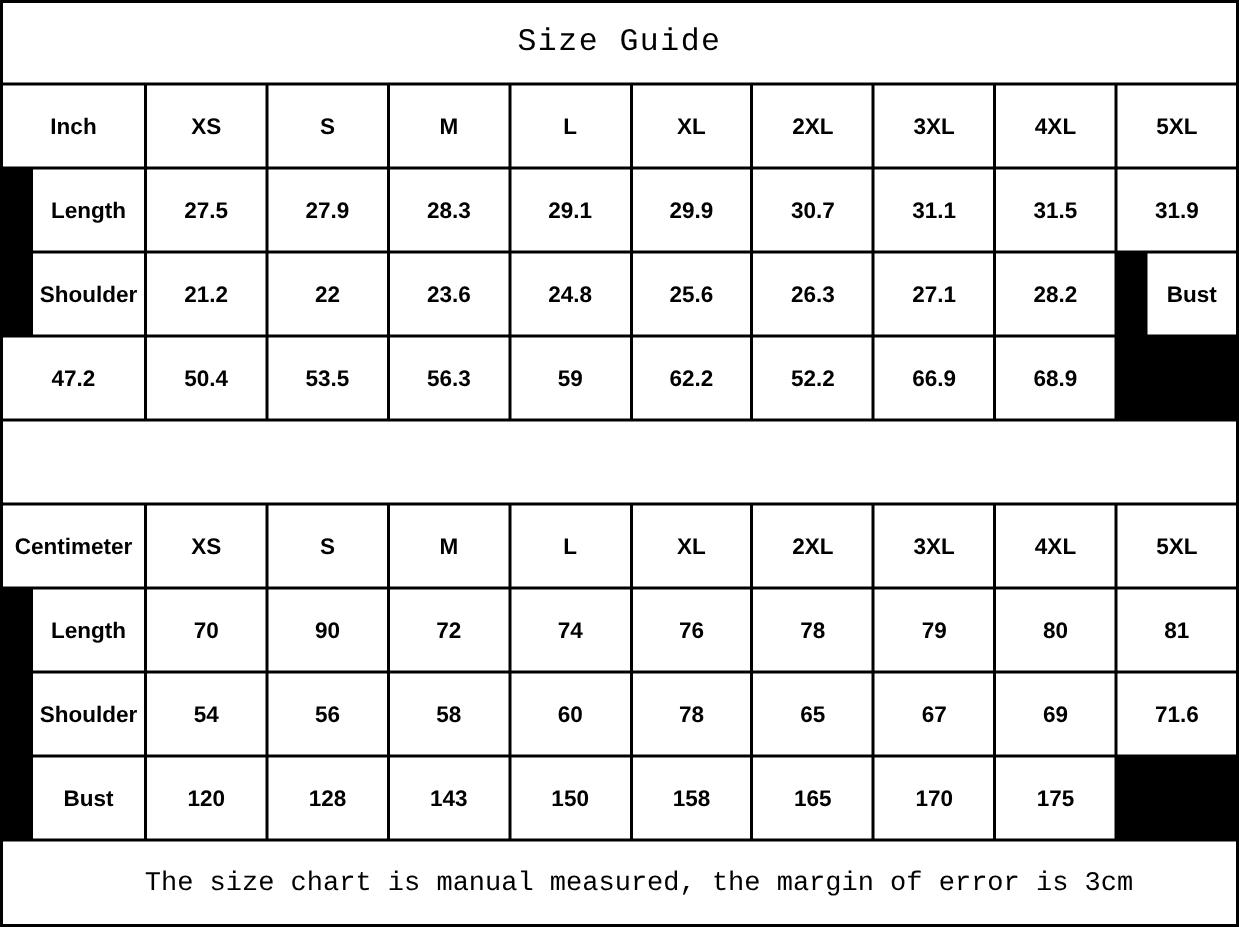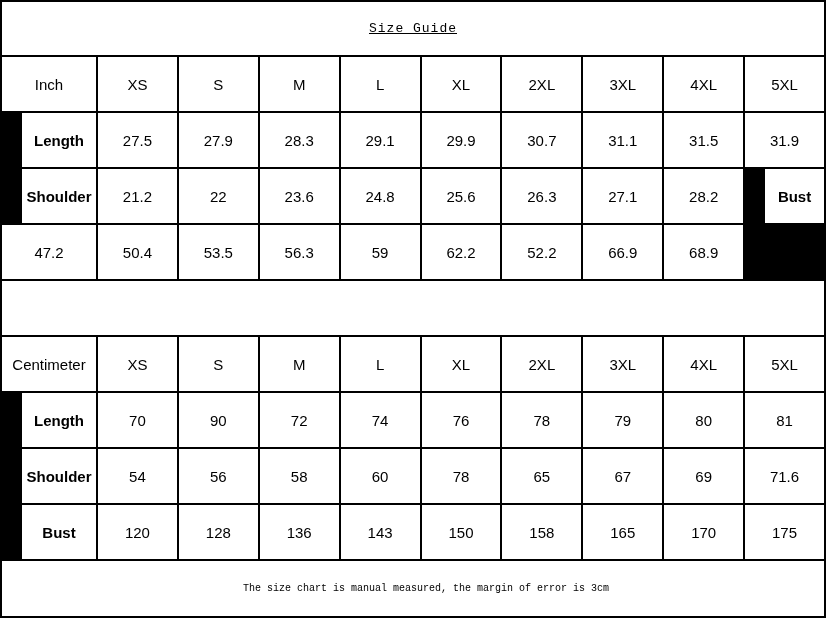--- a/index.html
+++ b/index.html
@@ -29,40 +29,39 @@
     overflow: hidden;
     white-space: nowrap;
   }
   .span {
     grid-column: 1 / -1;
   }
   .mono {
     font-family: "Liberation Mono", "DejaVu Sans Mono", monospace;
   }
   .title {
-    font-size: 13px;
+    font-size: 21px;
     letter-spacing: 1px;
-    text-decoration: underline;
   }
   .footer {
-    font-size: 10px;
+    font-size: 18px;
     padding-left: 26px;
   }
   .hdr {
-    font-weight: normal;
+    font-weight: bold;
     font-size: 15px;
     text-align: right;
   }
   .lbl {
     font-weight: bold;
     font-size: 15px;
     margin-left: 20px;
   }
   .val {
-    font-weight: normal;
+    font-weight: bold;
     font-size: 15px;
   }
 </style>
 </head>
 <body>
 
 <div class="sheet" id="sheet">
   <div class="cell span title mono">Size Guide</div>
   <div class="cell hdr">Inch</div>
     <div class="cell hdr">XS</div>
@@ -130,21 +129,20 @@
     <div class="cell val">58</div>
     <div class="cell val">60</div>
     <div class="cell val">78</div>
     <div class="cell val">65</div>
     <div class="cell val">67</div>
     <div class="cell val">69</div>
     <div class="cell val">71.6</div>
     <div class="cell lbl">Bust</div>
     <div class="cell val">120</div>
     <div class="cell val">128</div>
-    <div class="cell val">136</div>
     <div class="cell val">143</div>
     <div class="cell val">150</div>
     <div class="cell val">158</div>
     <div class="cell val">165</div>
     <div class="cell val">170</div>
     <div class="cell val">175</div>
     <div class="cell span footer mono" id="footer-cell">The size chart is manual measured, the margin of error is 3cm</div>
 </div>
 
 </body></html>

